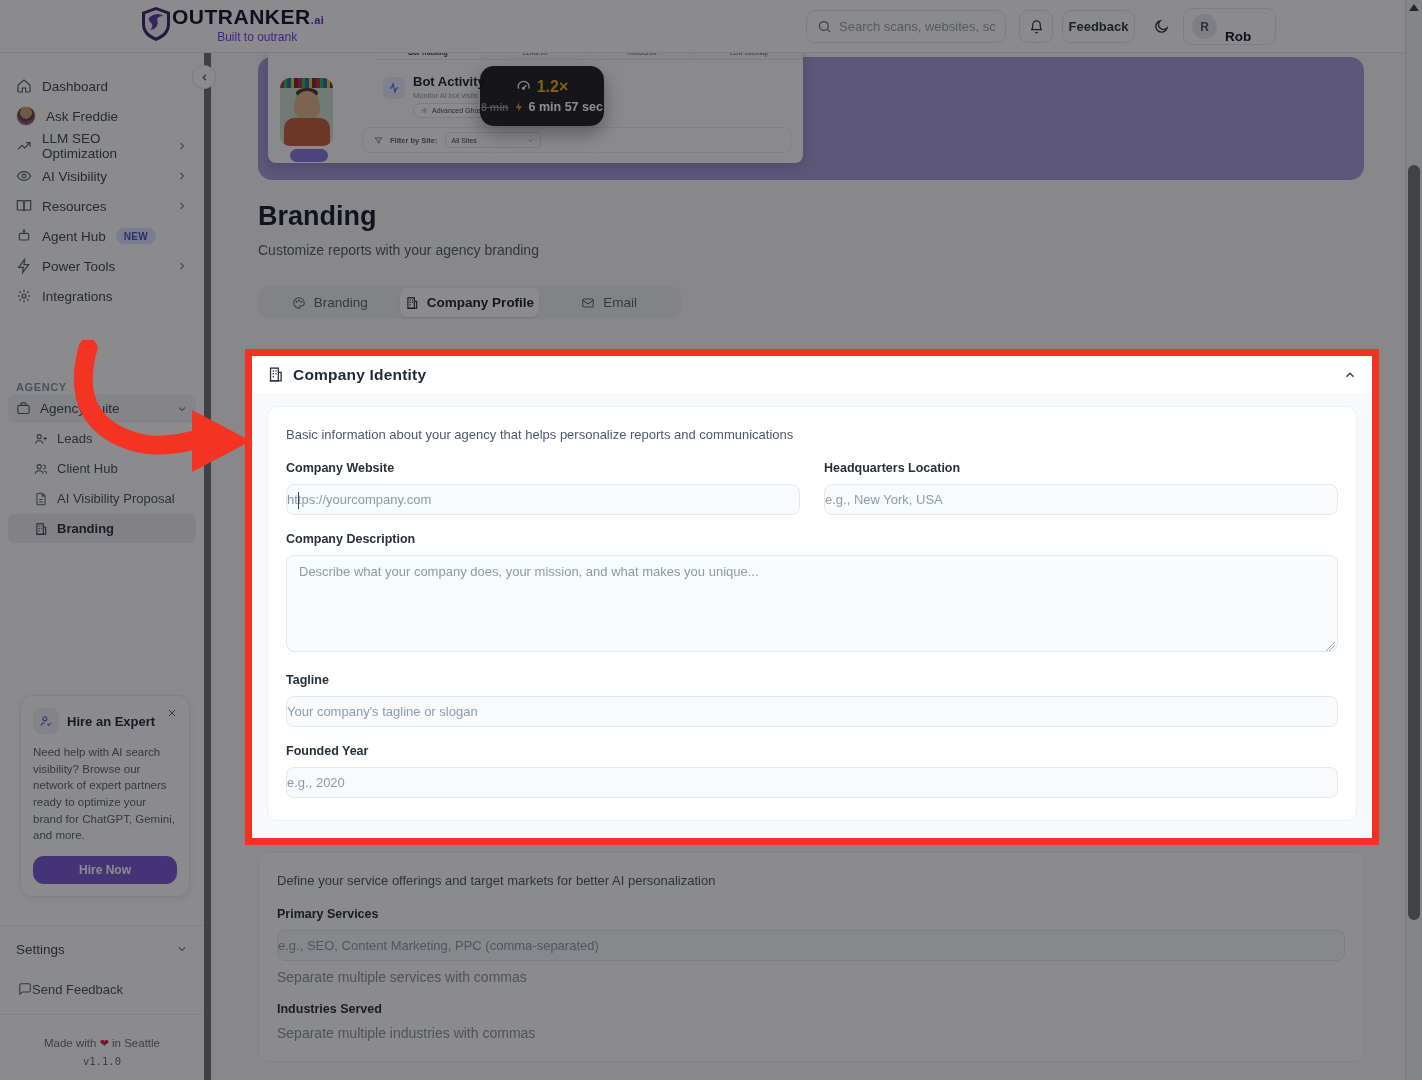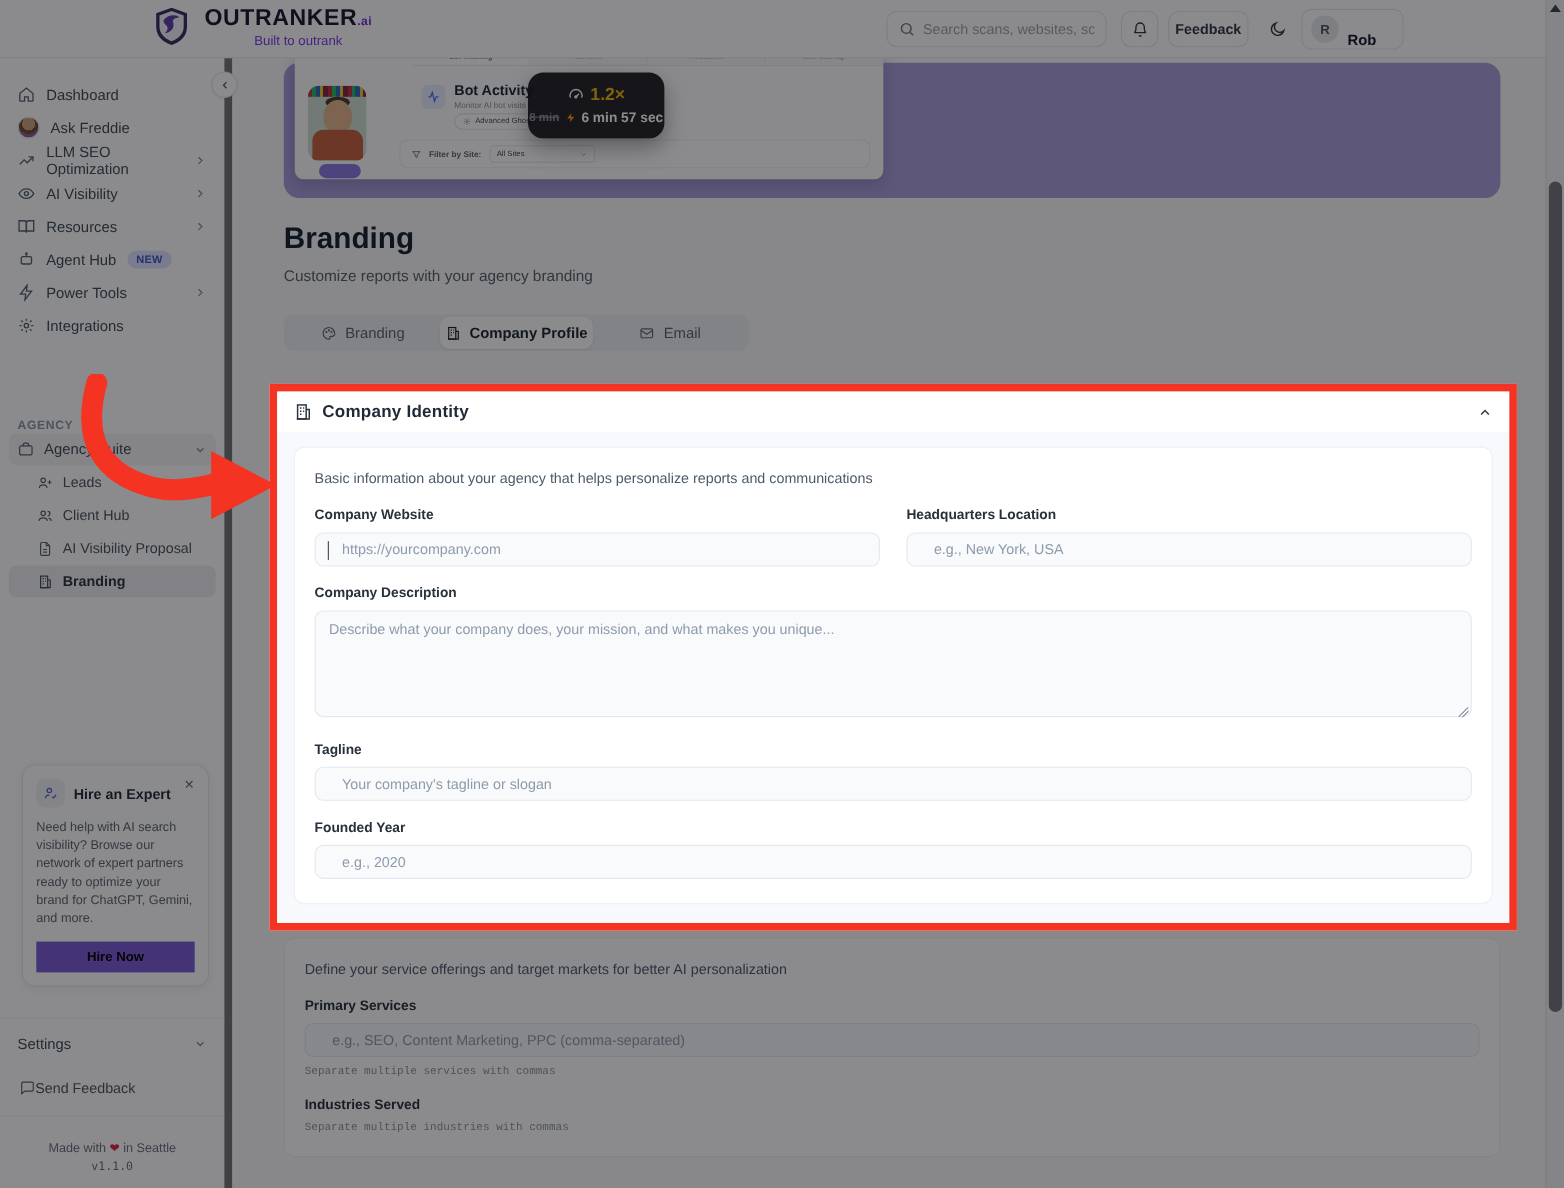--- a/index.html
+++ b/index.html
@@ -2,21 +2,21 @@
 <html><head>
 <meta charset="utf-8">
 <style>
   * { margin:0; padding:0; box-sizing:border-box; }
   html,body { width:1422px; height:1080px; }
   body { font-family:"Liberation Sans", sans-serif; background:#f9fafb; overflow:hidden; }
   .app { position:relative; width:1422px; height:1080px; overflow:hidden; background:#f9fafb; }
 
   
   .topbar { position:absolute; top:0; left:0; width:1422px; height:53px; background:#ffffff; border-bottom:1px solid #e7e9ee; z-index:10; }
-  .logo { position:absolute; left:140px; top:6px; display:flex; align-items:flex-start; gap:14px; }
+  .logo { position:absolute; left:140px; top:6px; display:flex; align-items:flex-start; gap:0; }
   .logo-shield { width:32px; height:36px; }
   .logo-textwrap { display:flex; flex-direction:column; }
   .logo-title { font-size:21px; font-weight:800; color:#1b1430; letter-spacing:.5px; line-height:22px; }
   .logo-suffix { font-size:11px; font-weight:700; color:#6d28d9; }
   .logo-tagline { font-size:12px; color:#7c3aed; line-height:13px; align-self:center; margin-left:18px; }
   .search-box { position:absolute; left:806px; top:10px; width:200px; height:33px; border:1px solid #e5e7eb; border-radius:9px; background:#fff; display:flex; align-items:center; gap:7px; padding:0 10px; overflow:hidden; }
   .search-box input { border:0; outline:0; flex:1; font-size:13px; color:#374151; font-family:"Liberation Sans",sans-serif; background:transparent; min-width:0; }
   .search-box input::placeholder { color:#9aa3af; }
   .iconbtn { position:absolute; top:10px; height:33px; border:1px solid #e5e7eb; border-radius:9px; background:#fff; display:flex; align-items:center; justify-content:center; }
   .bell-btn { left:1019px; width:34px; }
@@ -39,21 +39,21 @@
   .agency-head { height:29px; display:flex; align-items:center; gap:9px; padding:0 8px; border-radius:7px; background:#f3f4f6; color:#3f4a56; font-size:13.5px; }
   .agency-head .spacer { flex:1; }
   .sub-item { height:29px; display:flex; align-items:center; gap:9px; padding:0 8px 0 26px; border-radius:7px; color:#49535f; font-size:13px; margin-top:1px; }
   .sub-item.active { background:#ededf1; color:#2a323c; font-weight:700; }
   .hire-card { position:absolute; top:642px; left:20px; width:170px; background:#fff; border:1px solid #e8eaee; border-radius:12px; box-shadow:0 2px 8px rgba(20,24,40,.07); padding:12px; }
   .hire-head { display:flex; align-items:center; gap:8px; }
   .hire-icon-tile { width:26px; height:26px; border-radius:8px; background:#eef1f6; display:flex; align-items:center; justify-content:center; }
   .hire-title { font-size:13px; font-weight:700; color:#1f2937; }
   .hire-close { position:absolute; top:10px; right:10px; width:14px; height:14px; display:flex; align-items:center; justify-content:center; }
   .hire-body { margin-top:10px; font-size:11.5px; line-height:1.45; color:#5b6672; }
-  .hire-btn { margin-top:12px; width:100%; height:28px; border:0; border-radius:0; background:#7a5cd6; color:#000000; font-size:12px; font-weight:700; font-family:"Liberation Sans",sans-serif; }
+  .hire-btn { margin-top:12px; width:100%; height:28px; border:0; border-radius:11px; background:#7a5cd6; color:#ffffff; font-size:12px; font-weight:700; font-family:"Liberation Sans",sans-serif; }
   .settings-block { position:absolute; top:872px; left:0; right:0; border-top:1px solid #eceef2; }
   .settings-row { height:34px; margin:6px 8px 0; display:flex; align-items:center; padding:0 8px; border-radius:7px; color:#3f4a56; font-size:13.5px; }
   .settings-row .spacer { flex:1; }
   .feedback-row { height:30px; margin:8px 8px 0; display:flex; align-items:center; padding:0 10px; border-radius:7px; color:#49535f; font-size:13px; }
   .sb-divider { margin:10px 0 0; border-top:1px solid #eef0f3; }
   .sb-footer { position:absolute; top:984px; left:0; right:0; text-align:center; color:#6b7280; font-size:11.5px; }
   .sb-footer .heart { color:#e11d48; font-size:11px; }
   .sb-version { margin-top:5px; font-family:"DejaVu Sans Mono", monospace; font-size:10.5px; color:#6b7280; }
 
   
@@ -93,38 +93,38 @@
   .highlight-card { position:absolute; left:34px; top:296px; width:1134px; border:7px solid #f53322; background:#ffffff; z-index:60; }
   .ci-header { height:37px; background:#fff; display:flex; align-items:center; gap:9px; padding:0 15px; }
   .ci-title { font-size:15.5px; font-weight:800; color:#1f2937; letter-spacing:.2px; }
   .ci-header .spacer { flex:1; }
   .ci-body { background:#f7f9fc; padding:13px 15px 17px; }
   .ci-panel { background:#fff; border:1px solid #edf0f4; border-radius:10px; padding:20px 18px 22px; }
   .ci-desc { font-size:13px; color:#4b5a6b; margin-bottom:19px; }
   .form-grid { display:flex; gap:24px; }
   .form-col { flex:1; }
   .f-label { font-size:12.5px; font-weight:700; color:#27303b; margin-bottom:9px; }
-  .f-input { position:relative; height:31px; background:#f8fafc; border:1px solid #e2e8f0; border-radius:8px; display:flex; align-items:center; padding:0 24px; }
+  .f-input { position:relative; height:31px; background:#f8fafc; border:1px solid #e2e8f0; border-radius:8px; display:flex; align-items:center; padding:0 0; }
   .f-input input { border:0; outline:0; background:transparent; width:100%; font-size:13px; color:#334155; font-family:"Liberation Sans",sans-serif; }
   .f-input input::placeholder, textarea::placeholder { color:#8e9bab; opacity:1; }
   .caret { position:absolute; left:11px; top:7px; width:1px; height:17px; background:#3a4452; }
   .f-row { margin-top:17px; }
   .f-textarea { width:100%; height:97px; background:#f8fafc; border:1px solid #e2e8f0; border-radius:8px; padding:8px 12px; font-size:13px; color:#334155; font-family:"Liberation Sans",sans-serif; resize:none; outline:0; position:relative; }
   .ta-wrap { position:relative; }
   .ta-handle { position:absolute; right:3px; bottom:5px; width:9px; height:9px; background:
       linear-gradient(135deg, transparent 0 45%, #9aa5b1 45% 52%, transparent 52% 65%, #9aa5b1 65% 72%, transparent 72%); }
 
   
   .services { position:absolute; left:47px; top:767px; width:1106px; }
   .sv-header { display:flex; align-items:center; gap:9px; padding:0 2px; }
   .sv-title { font-size:15.5px; font-weight:800; color:#1f2937; }
   .sv-header .spacer { flex:1; }
   .sv-panel { margin-top:14px; background:#fff; border:1px solid #edf0f4; border-radius:10px; padding:20px 18px; }
   .sv-desc { font-size:13px; color:#4b5a6b; margin-bottom:19px; }
-  .helper { margin-top:8px; font-size:10px; color:#8a95a1;font-family:Liberation Mono, monospace; }
+  .helper { margin-top:8px; font-size:14px; color:#8a95a1; }
 
   
   .dim-overlay { position:absolute; inset:0; background:rgba(8,9,12,.47); z-index:50; }
   .red-arrow { position:absolute; left:55px; top:340px; width:200px; height:140px; z-index:70; }
 
   
   .scrollbar { position:absolute; right:0; top:0; width:17px; height:1080px; background:#f2f3f5; border-left:1px solid #e2e4e8; z-index:20; }
   .sb-up { position:absolute; top:4px; left:3px; width:0; height:0; border-left:5px solid transparent; border-right:5px solid transparent; border-bottom:7px solid #3c4047; }
   .sb-thumb { position:absolute; top:165px; left:2px; width:12px; height:755px; border-radius:7px; background:#71757c; }
 

